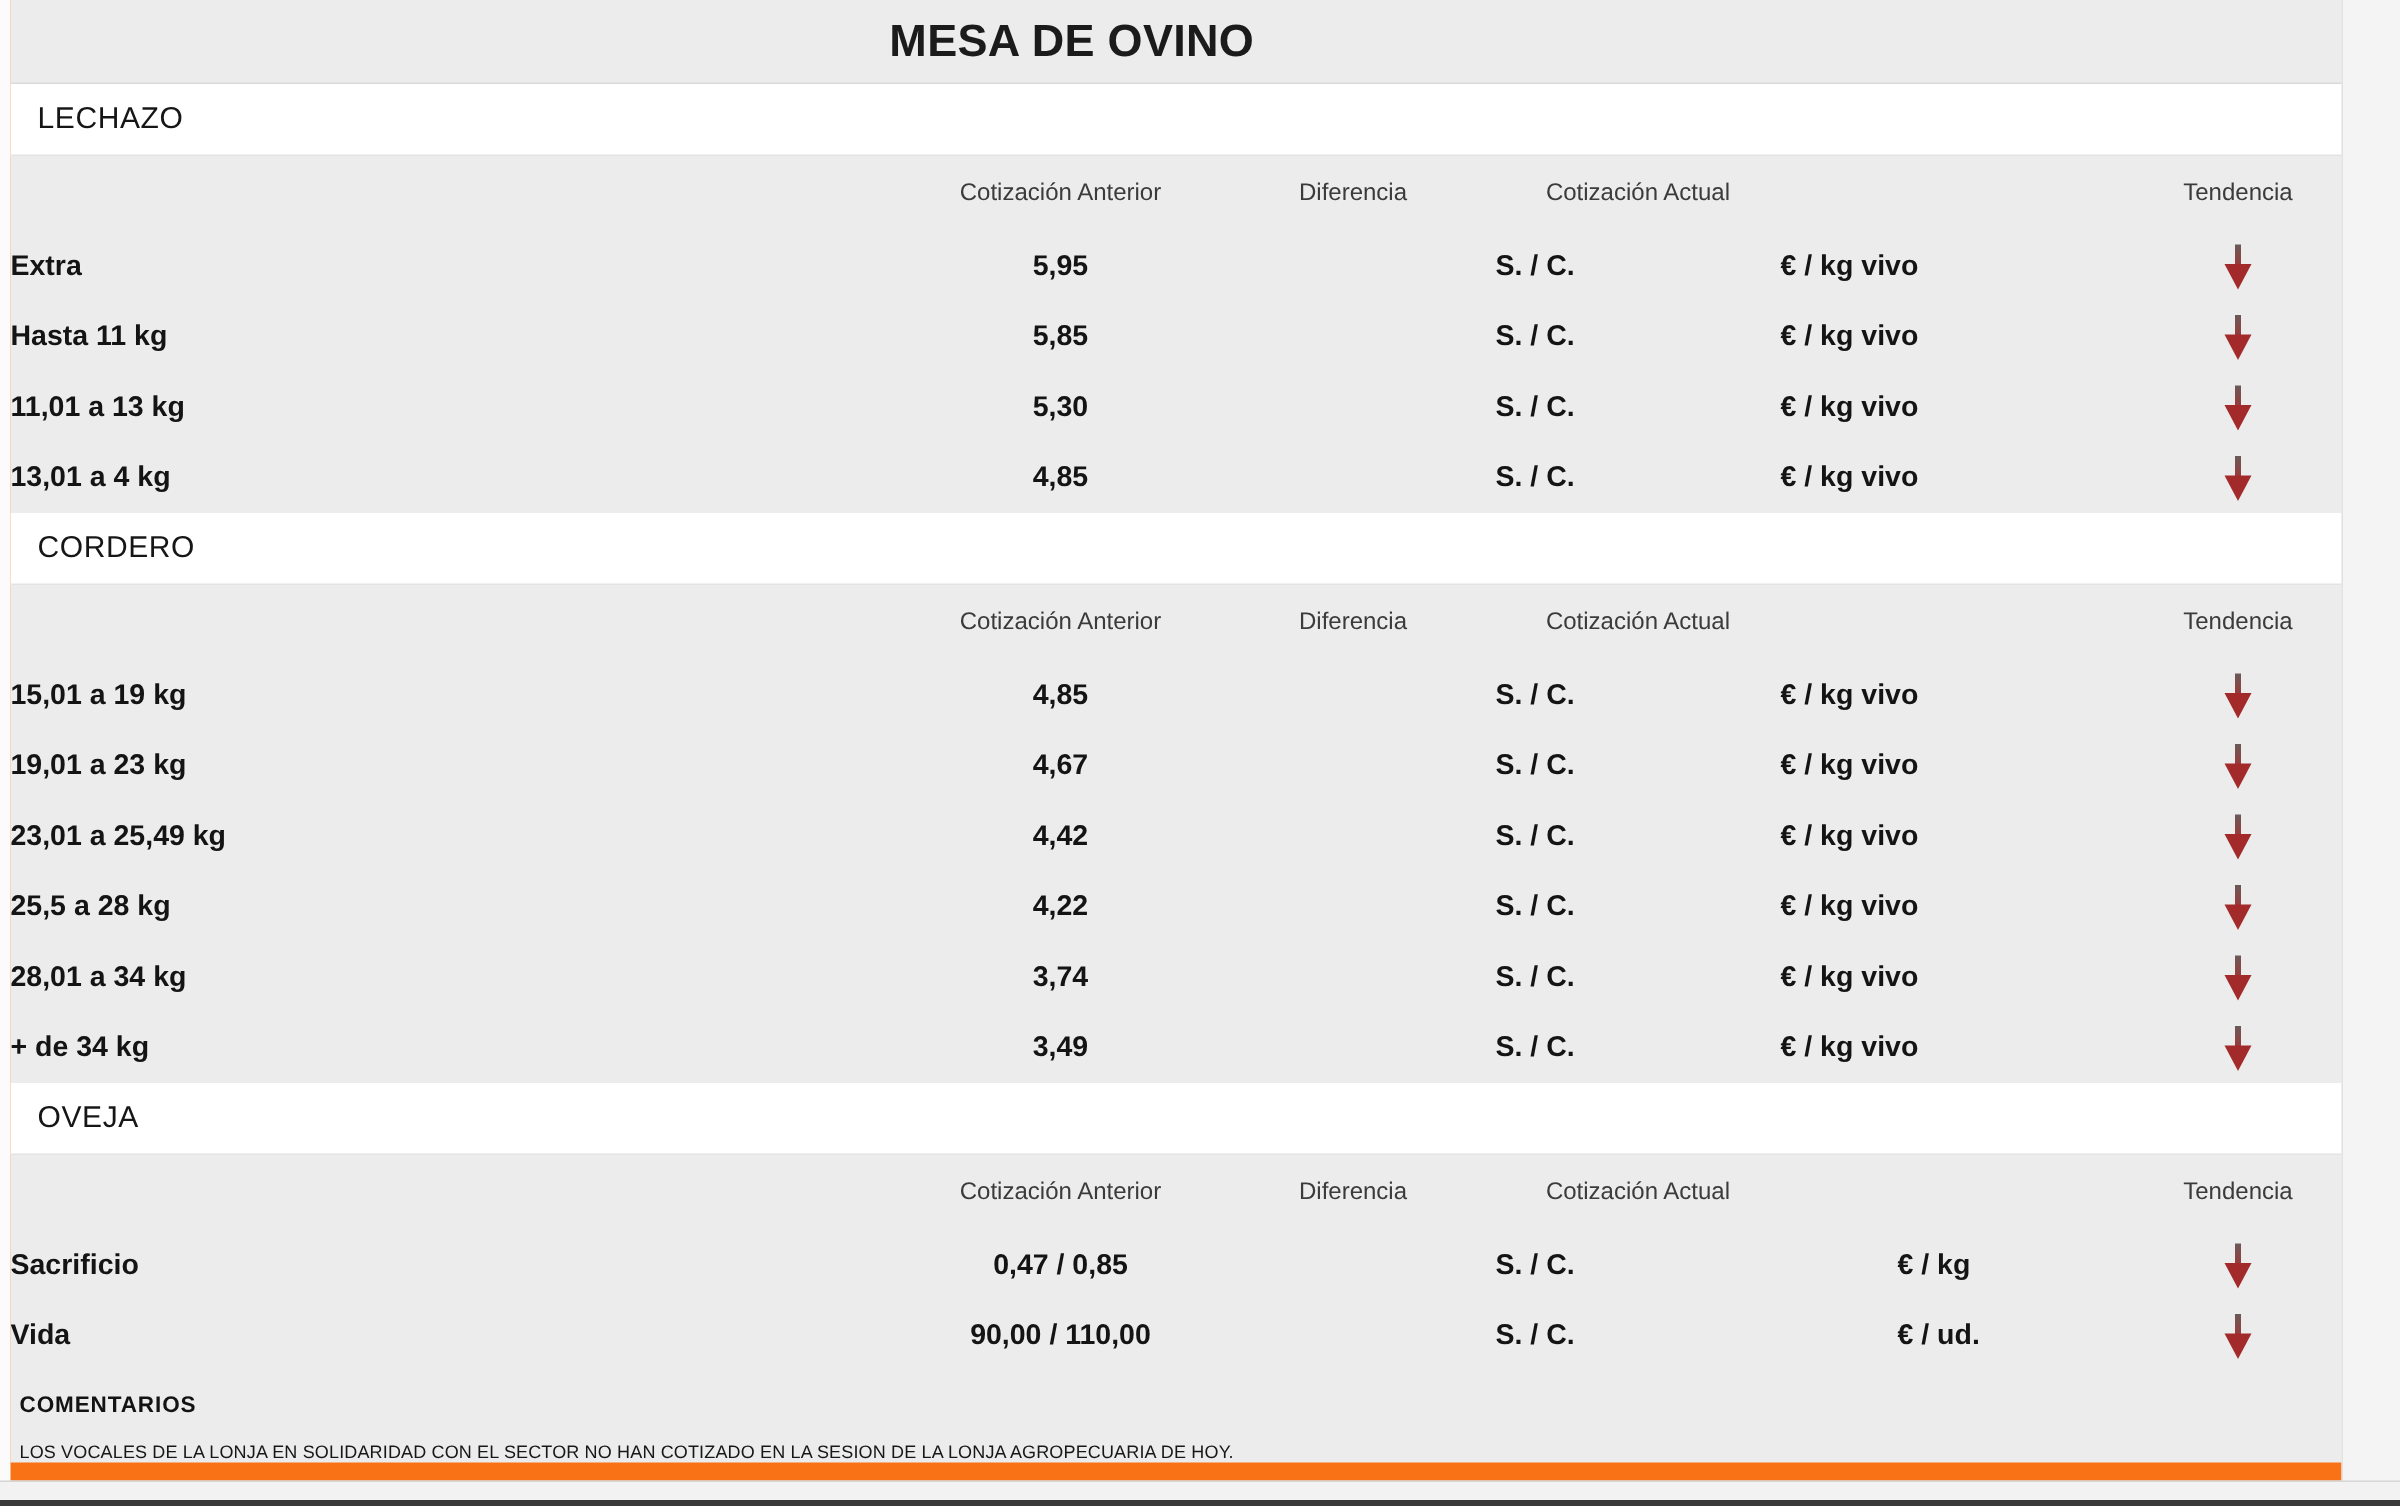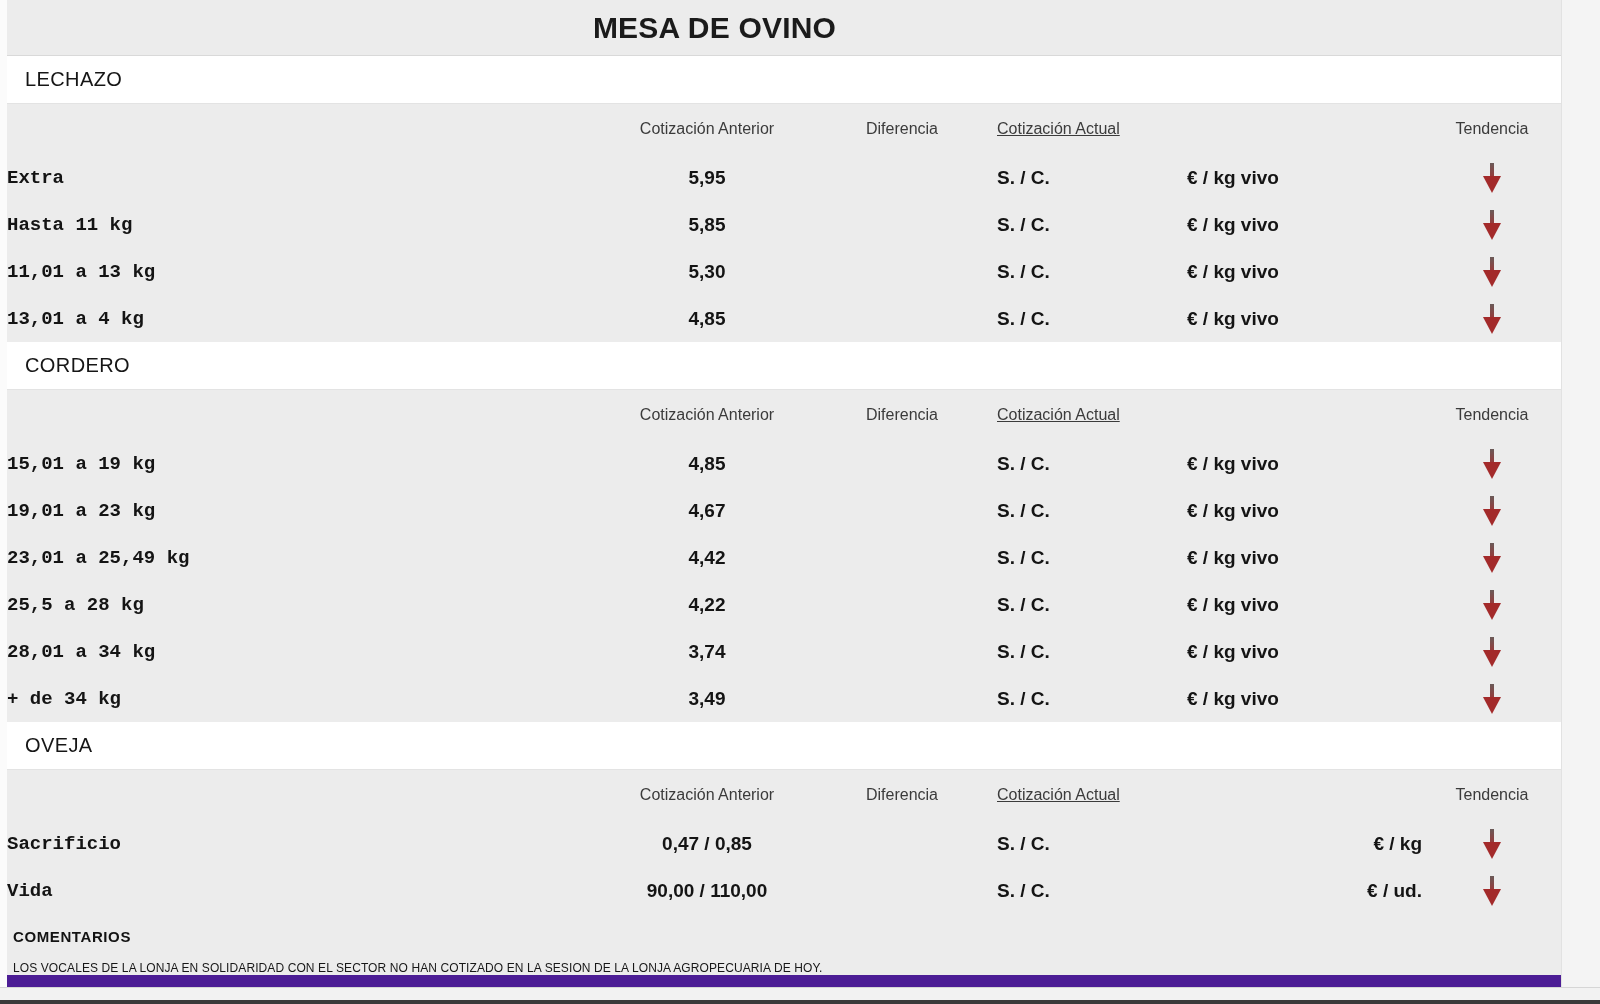--- a/index.html
+++ b/index.html
@@ -12,21 +12,21 @@
     font-family: "Liberation Sans", "DejaVu Sans", sans-serif;
     width: 1600px;
     height: 1004px;
     overflow: hidden;
   }
 
   .page {
     position: relative;
     width: 1600px;
     height: 1004px;
-    background: #4c1d95;
+    background: #f97316;
     box-sizing: border-box;
   }
 
   
   .gutter-left {
     position: absolute;
     left: 0; top: 0;
     width: 7px; height: 1004px;
     background: #fbfbfb;
     z-index: 5;
@@ -104,36 +104,36 @@
 
   .hdr-row td {
     height: 50px;
     font-size: 16px;
     color: #3b3b3b;
     font-weight: normal;
     white-space: nowrap;
   }
   .hdr-prev   { text-align: center; padding-right: 0px; }
   .hdr-diff   { text-align: center; }
-  .hdr-actual { text-align: left;  padding-left: 14px; text-decoration: underline; }
+  .hdr-actual { text-align: center;  padding-left: 14px; }
   .hdr-trend  { text-align: center; padding-right: 8px; }
 
   .data-row td {
     height: 47px;
     font-size: 19px;
     font-weight: bold;
     color: #141414;
     white-space: nowrap;
   }
-  .cell-label  { text-align: left; padding-left: 188px; font-family: Liberation Mono, monospace; }
+  .cell-label  { text-align: left; padding-left: 188px; }
   .cell-prev   { text-align: center; }
   .cell-diff   { text-align: center; }
   .cell-actual { text-align: left; padding-left: 64px; }
   .cell-unit   { text-align: left; padding-left: 48px; }
-  .cell-unit.narrow { padding-left: 78px; text-align: right; }
+  .cell-unit.narrow { padding-left: 78px; }
   .cell-trend  { text-align: center; padding-left: 26px; }
 
   
   .arrow-down {
     display: inline-block;
     width: 18px;
     height: 30px;
     position: relative;
     vertical-align: middle;
   }

